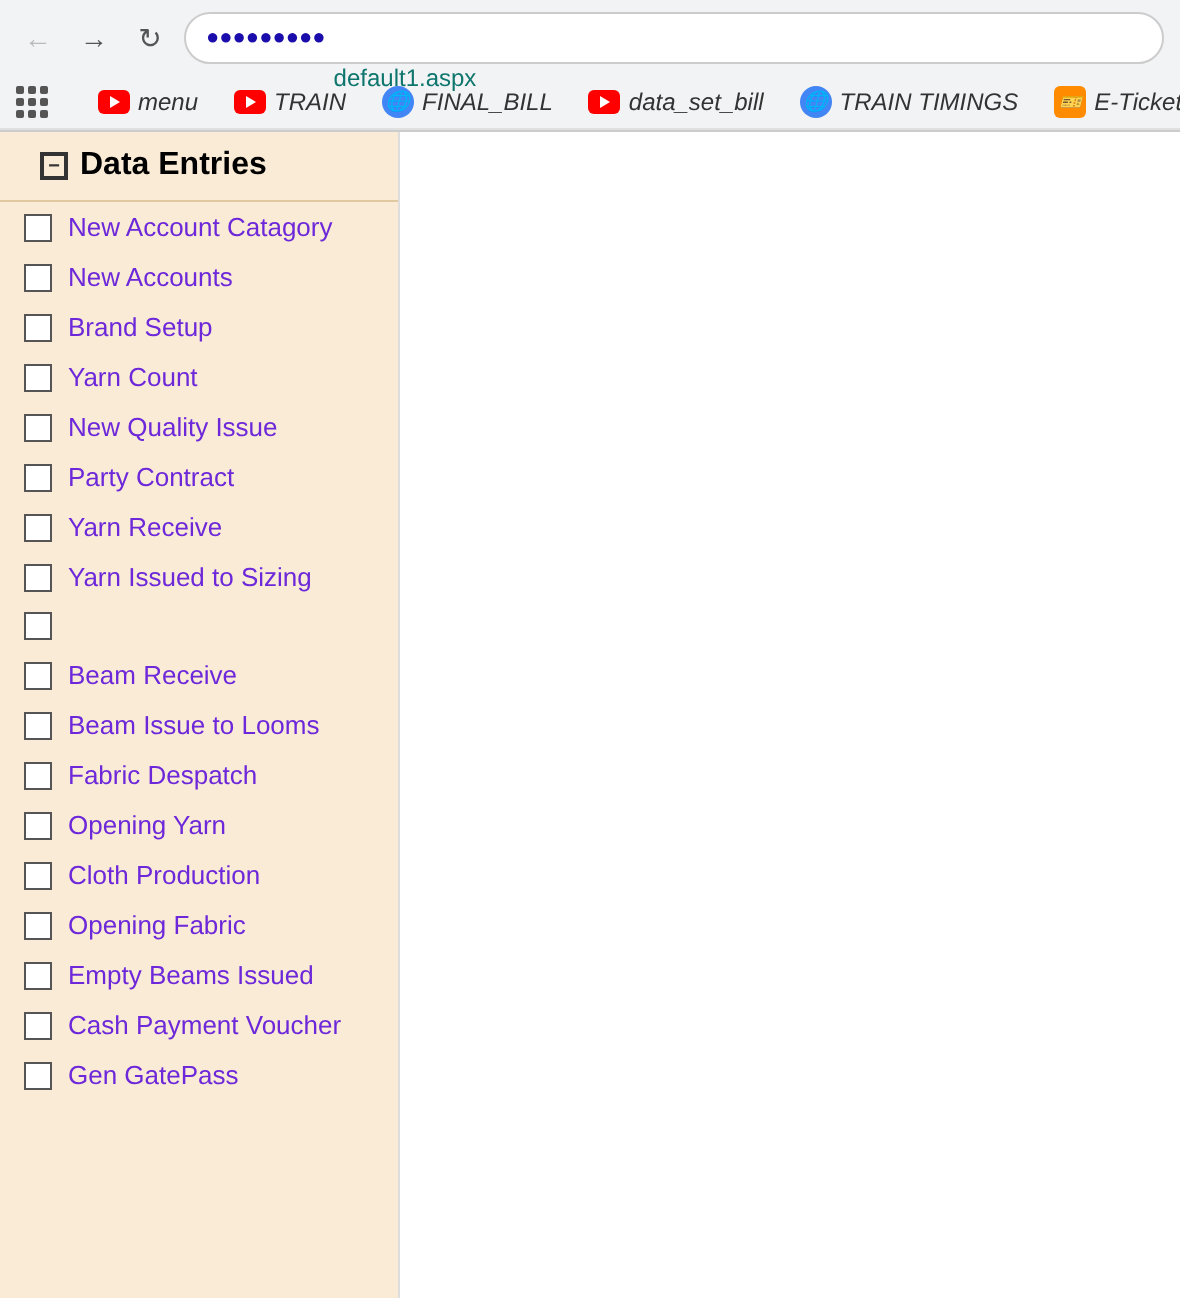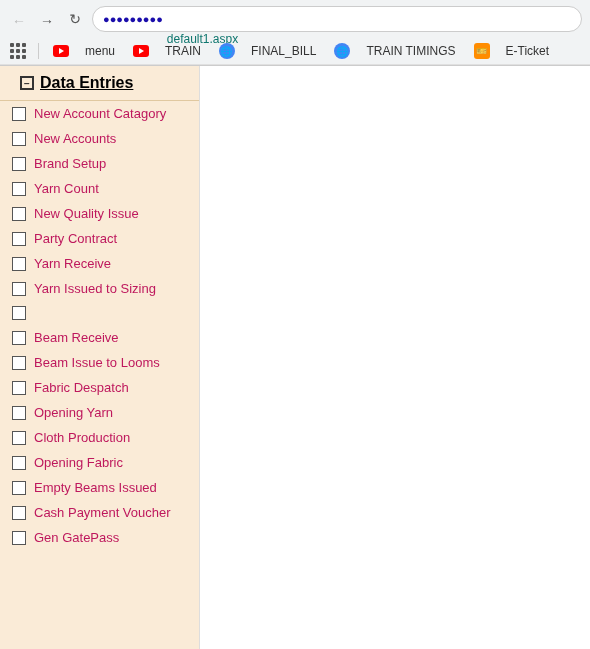--- a/index.html
+++ b/index.html
@@ -103,22 +103,23 @@
       background: #555;
       border-radius: 1px;
     }
 
     .bookmark-item {
       display: flex;
       align-items: center;
       padding: 2px 8px;
       border-radius: 3px;
       cursor: pointer;
-      gap: 16px;
+      gap: 4px;
       white-space: nowrap;
+      font-style: italic;
     }
 
     .bookmark-icon-yt {
       width: 16px;
       height: 12px;
       background: #ff0000;
       border-radius: 3px;
       display: flex;
       align-items: center;
       justify-content: center;
@@ -204,21 +205,20 @@
       font-size: 10px;
       font-weight: bold;
       color: #333;
       cursor: pointer;
     }
 
     .sidebar-header-text {
       font-size: 16px;
       font-weight: bold;
       color: #000;
-      text-decoration: underline;
     }
 
     .sidebar-item {
       display: flex;
       align-items: center;
       padding: 5px 8px 5px 12px;
       gap: 8px;
       cursor: pointer;
       border-bottom: none;
     }
@@ -230,21 +230,21 @@
       background: #fff;
       display: flex;
       align-items: center;
       justify-content: center;
       font-size: 10px;
       flex-shrink: 0;
     }
 
     .item-label {
       font-size: 13px;
-      color: #be185d;
+      color: #6d28d9;
     }
 
     
     .right-panel {
       flex: 1;
       background: #fff;
     }
   </style>
 </head>
 <body>
@@ -280,20 +280,24 @@
     </div>
     <div class="bookmark-item">
       <div class="bookmark-icon-yt"></div>
       <span class="bookmark-label">TRAIN</span>
     </div>
     <div class="bookmark-item">
       <div class="bookmark-icon-globe">🌐</div>
       <span class="bookmark-label">FINAL_BILL</span>
     </div>
     <div class="bookmark-item">
+      <div class="bookmark-icon-yt"></div>
+      <span class="bookmark-label">data_set_bill</span>
+    </div>
+    <div class="bookmark-item">
       <div class="bookmark-icon-globe">🌐</div>
       <span class="bookmark-label">TRAIN TIMINGS</span>
     </div>
     <div class="bookmark-item">
       <div class="bookmark-icon-ticket">🎫</div>
       <span class="bookmark-label">E-Ticket</span>
     </div>
   </div>
 </div>
 

